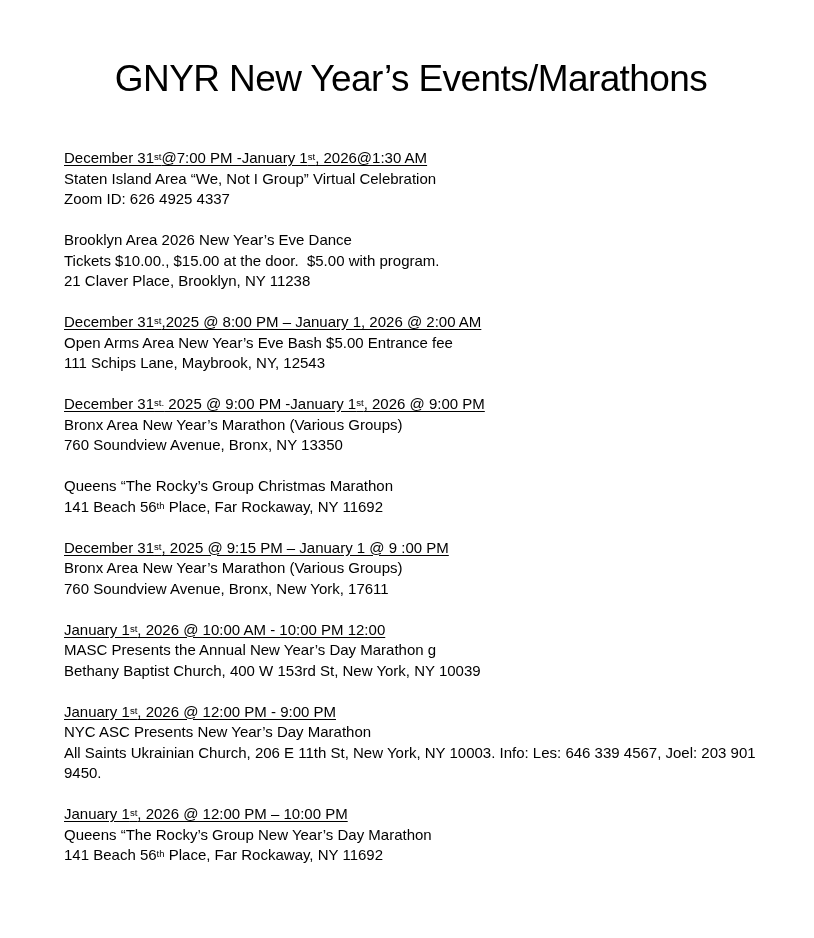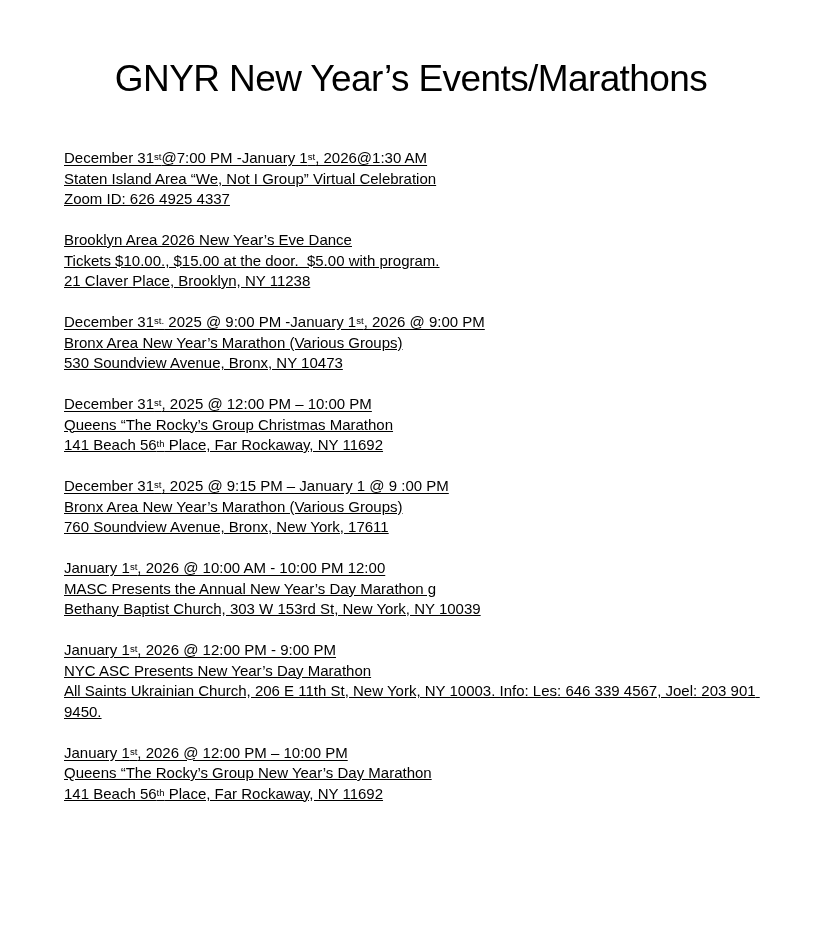--- a/index.html
+++ b/index.html
@@ -39,21 +39,20 @@
   .event {
     margin-bottom: 20.5px;
   }
   .event-heading {
     text-decoration: underline;
     text-underline-offset: 2px;
     white-space: pre-wrap;
   }
   .event-line {
     white-space: pre-wrap;
-    text-decoration: underline;
   }
   sup.sup {
     font-size: 0.64em;
     line-height: 0;
     vertical-align: 0.36em;
   }
 </style>
 </head>
 <body>
 
@@ -64,38 +63,42 @@
         <div class="event-heading"><span>December 31</span><sup class="sup">st</sup><span>@7:00 PM -January 1</span><sup class="sup">st</sup><span>, 2026@1:30 AM</span></div>
         <div class="event-line"><span>Staten Island Area “We, Not I Group” Virtual Celebration</span></div>
         <div class="event-line"><span>Zoom ID: 626 4925 4337</span></div>
       </div>
       <div class="event">
         <div class="event-line"><span>Brooklyn Area 2026 New Year’s Eve Dance</span></div>
         <div class="event-line"><span>Tickets $10.00., $15.00 at the door.  $5.00 with program.</span></div>
         <div class="event-line"><span>21 Claver Place, Brooklyn, NY 11238</span></div>
       </div>
       <div class="event">
+        <div class="event-heading"><span>December 31</span><sup class="sup">st</sup><span>,2025 @ 8:00 PM – January 1, 2026 @ 2:00 AM</span></div>
+        <div class="event-line"><span>Open Arms Area New Year’s Eve Bash $5.00 Entrance fee</span></div>
+        <div class="event-line"><span>111 Schips Lane, Maybrook, NY, 12543</span></div>
+      </div>
+      <div class="event">
         <div class="event-heading"><span>December 31</span><sup class="sup">st.</sup><span> 2025 @ 9:00 PM -January 1</span><sup class="sup">st</sup><span>, 2026 @ 9:00 PM</span></div>
         <div class="event-line"><span>Bronx Area New Year’s Marathon (Various Groups)</span></div>
-        <div class="event-line"><span>530 Soundview Avenue, Bronx, NY 10473</span></div>
+        <div class="event-line"><span>760 Soundview Avenue, Bronx, NY 13350</span></div>
       </div>
       <div class="event">
-        <div class="event-heading"><span>December 31</span><sup class="sup">st</sup><span>, 2025 @ 12:00 PM – 10:00 PM</span></div>
         <div class="event-line"><span>Queens “The Rocky’s Group Christmas Marathon</span></div>
         <div class="event-line"><span>141 Beach 56</span><sup class="sup">th</sup><span> Place, Far Rockaway, NY 11692</span></div>
       </div>
       <div class="event">
         <div class="event-heading"><span>December 31</span><sup class="sup">st</sup><span>, 2025 @ 9:15 PM – January 1 @ 9 :00 PM</span></div>
         <div class="event-line"><span>Bronx Area New Year’s Marathon (Various Groups)</span></div>
         <div class="event-line"><span>760 Soundview Avenue, Bronx, New York, 17611</span></div>
       </div>
       <div class="event">
         <div class="event-heading"><span>January 1</span><sup class="sup">st</sup><span>, 2026 @ 10:00 AM - 10:00 PM 12:00</span></div>
         <div class="event-line"><span>MASC Presents the Annual New Year’s Day Marathon g</span></div>
-        <div class="event-line"><span>Bethany Baptist Church, 303 W 153rd St, New York, NY 10039</span></div>
+        <div class="event-line"><span>Bethany Baptist Church, 400 W 153rd St, New York, NY 10039</span></div>
       </div>
       <div class="event">
         <div class="event-heading"><span>January 1</span><sup class="sup">st</sup><span>, 2026 @ 12:00 PM - 9:00 PM</span></div>
         <div class="event-line"><span>NYC ASC Presents New Year’s Day Marathon</span></div>
         <div class="event-line"><span>All Saints Ukrainian Church, 206 E 11th St, New York, NY 10003. Info: Les: 646 339 4567, Joel: 203 901 9450.</span></div>
       </div>
       <div class="event">
         <div class="event-heading"><span>January 1</span><sup class="sup">st</sup><span>, 2026 @ 12:00 PM – 10:00 PM</span></div>
         <div class="event-line"><span>Queens “The Rocky’s Group New Year’s Day Marathon</span></div>
         <div class="event-line"><span>141 Beach 56</span><sup class="sup">th</sup><span> Place, Far Rockaway, NY 11692</span></div>

